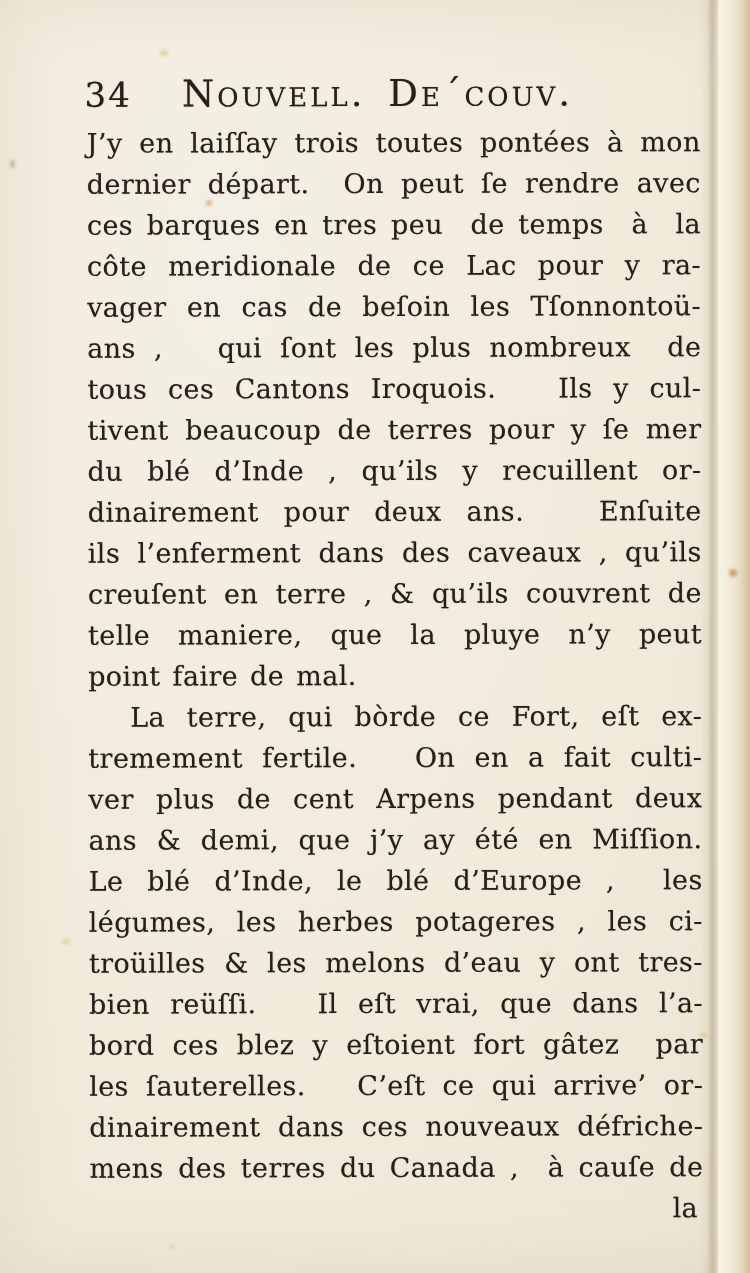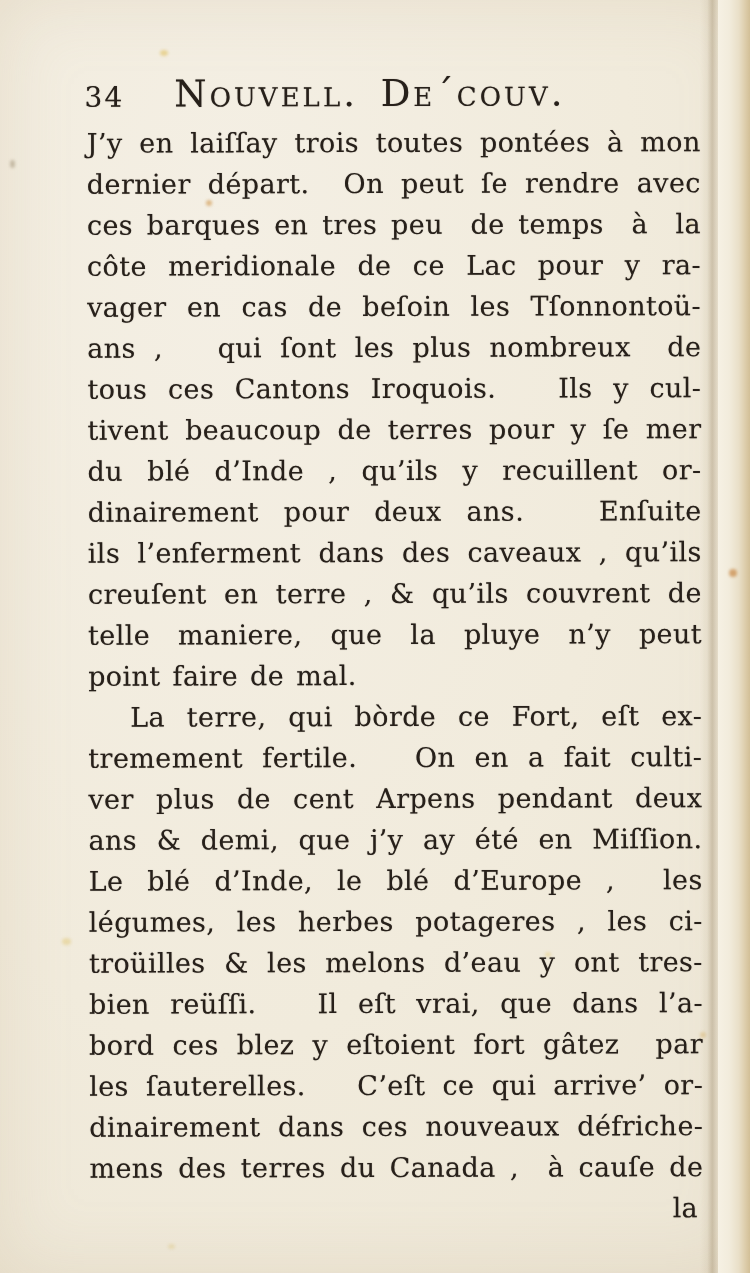--- a/index.html
+++ b/index.html
@@ -32,21 +32,21 @@
     position:absolute;inset:0;
     color:#27201a;
     transform:rotate(-0.15deg);
     text-shadow:0 0 1px rgba(40,33,26,0.45);
   }
   .header-row{
     position:absolute;top:72px;left:86px;width:612px;
     display:flex;align-items:baseline;gap:50px;
   }
   .page-number{
-    font-size:28px;letter-spacing:2px;
+    font-size:34px;letter-spacing:2px;
   }
   .running-title{
     font-size:37px;
     font-variant:small-caps;
     letter-spacing:3px;word-spacing:8px;
   }
   .text-block{
     position:absolute;top:122px;left:88px;width:614px;
     font-size:27px;line-height:41px;
     letter-spacing:0.4px;word-spacing:3px;

